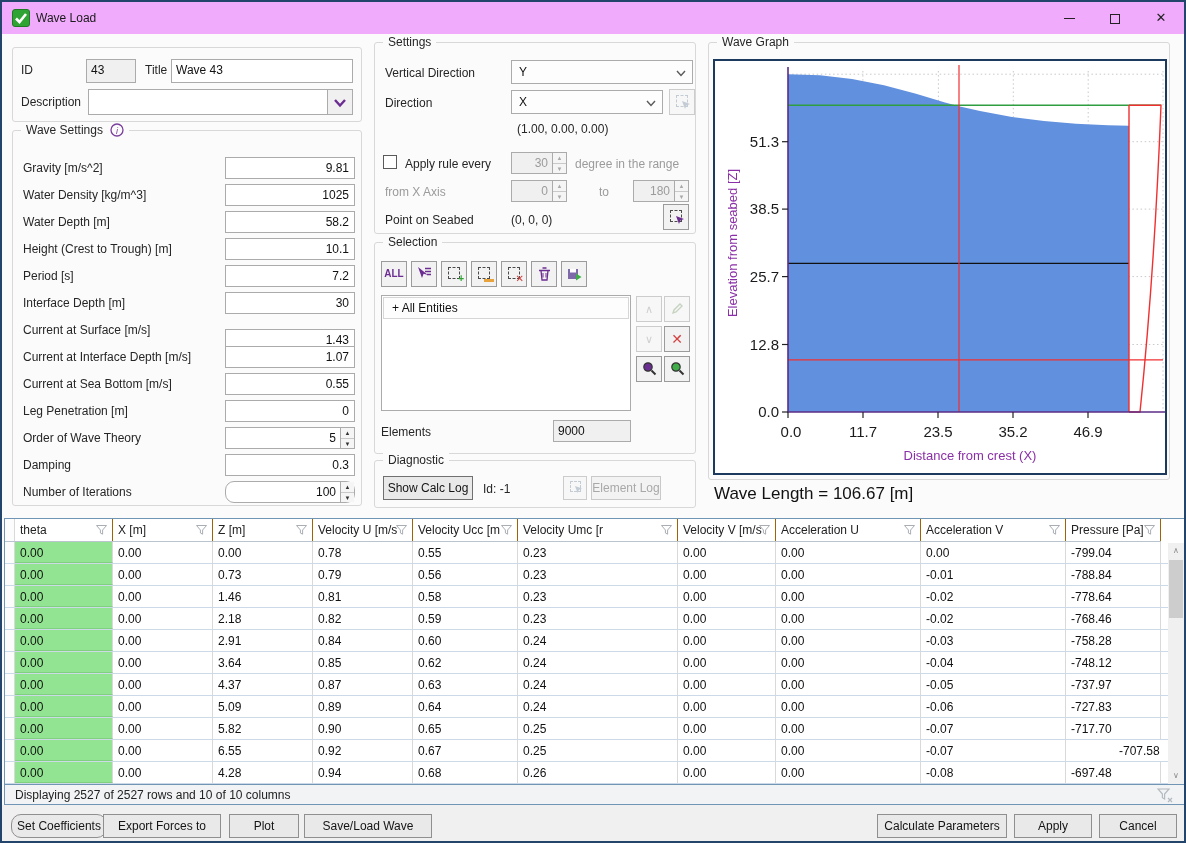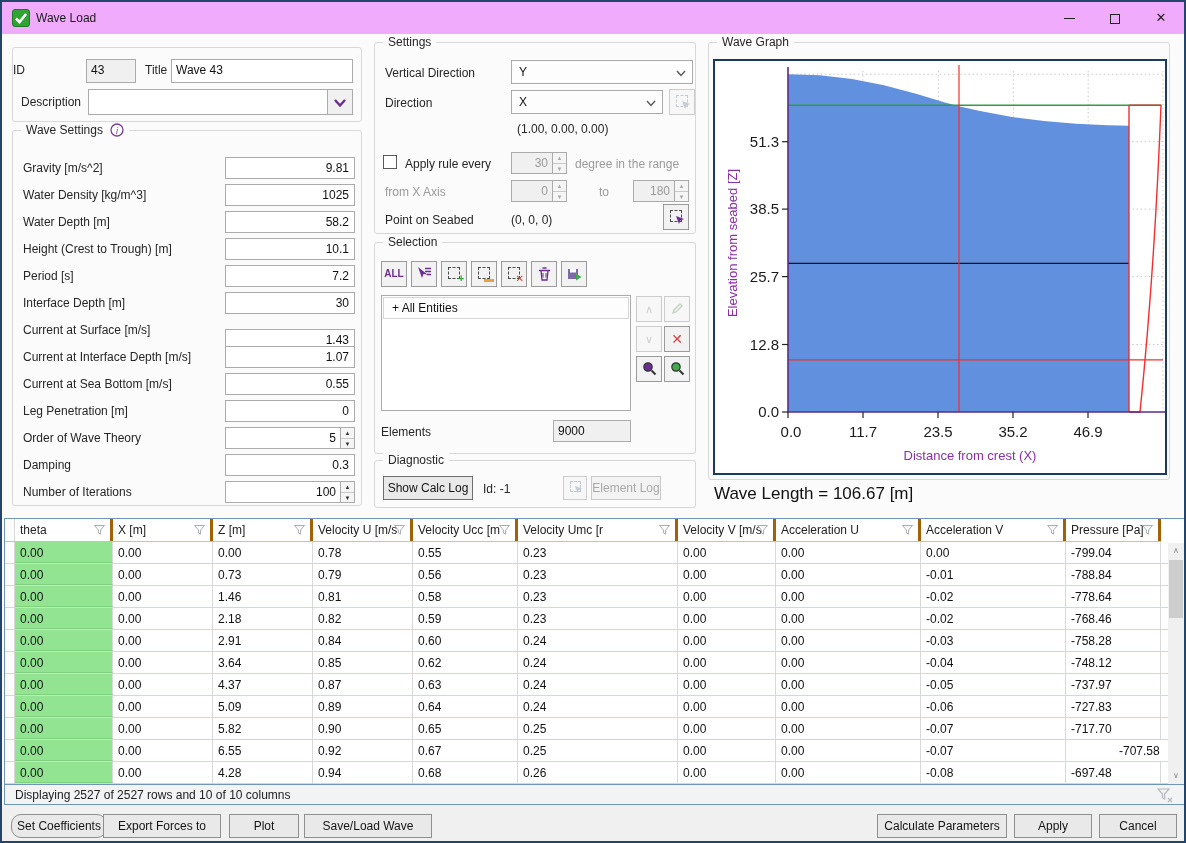--- a/index.html
+++ b/index.html
@@ -51,21 +51,21 @@
   .pushbtn { position:absolute; height:24px; background:#e9e9e9; border:1px solid #8f8f8f; font-size:12px; color:#141414; text-align:center; line-height:22px; }
   .pushbtn.dis { color:#a8a8a8; border-color:#c9c9c9; background:#f3f3f3; }
 
   
   .chartbox { position:absolute; left:4px; top:16px; width:454px; height:416px; background:#fff; border:2px solid #1c3a5e; }
   .wavelen { position:absolute; left:712px; top:482px; font-size:17px; color:#111; }
 
   
   .grid-wrap { position:absolute; left:2px; top:516px; width:1182px; height:287px; border:1px solid #7095b5; background:#fff; }
   .grid-header { position:absolute; left:0; top:0; height:23px; display:flex; border-bottom:1px solid #b9c4cf; background:#fff; }
-  .hcell { position:relative; border-right:3px solid #a16207; font-size:12px; color:#222; padding:4px 0 0 5px; white-space:nowrap; overflow:hidden; }
+  .hcell { position:relative; border-right:1px solid #a16207; font-size:12px; color:#222; padding:4px 0 0 5px; white-space:nowrap; overflow:hidden; }
   .hcell .funnel { position:absolute; right:4px; top:5px; }
   .strip { width:10px; border-right:1px solid #d9d9d9; background:#fcfcfc; flex:none; }
   .grid-body { position:absolute; left:0; top:23px; }
   .trow { display:flex; height:22px; border-bottom:1px solid #ccd9e6; background:#fff; }
   .tc { border-right:1px solid #d9d9d9; font-size:12px; color:#111; padding:4px 0 0 5px; white-space:nowrap; overflow:hidden; flex:none; }
   .tc.green { background:#92e492; border-bottom:1px solid #7fd17f; }
   .gstatus { position:absolute; left:0; right:0; bottom:0; height:20px; background:#f1f3f5; border-top:1px solid #7095b5; font-size:12px; color:#222; padding:3px 0 0 10px; }
   .vscroll { position:absolute; right:1px; top:24px; width:16px; height:241px; background:#f0f0f0; }
   .vscroll .arr { position:absolute; left:0; width:16px; height:16px; color:#8a8a8a; font-size:8px; text-align:center; line-height:16px; }
   .vscroll .thumb { position:absolute; left:1px; top:17px; width:14px; height:58px; background:#cdcdcd; }
@@ -90,21 +90,21 @@
           <polyline points="4,9.5 7.5,13 14,5" fill="none" stroke="#fff" stroke-width="2.6"></polyline>
         </svg>
     </span>
     <span class="title">Wave Load</span>
     <span class="winbtn min"><span class="minglyph"></span></span>
     <span class="winbtn max"><span class="maxglyph"></span></span>
     <span class="winbtn close">✕</span>
   </div>
 
   <div class="group" style="left:10px; top:45px; width:350px; height:75px;">
-    <span class="lbl" style="position:absolute; left:0; top:15px;">ID</span>
+    <span class="lbl" style="position:absolute; left:8px; top:15px;">ID</span>
     <div class="field ro left" style="position:absolute; left:73px; top:11px; width:50px; height:24px;">
         <span class="val">43</span>
       </div>
     <span class="lbl" style="position:absolute; left:132px; top:15px;">Title</span>
     <div class="field left" style="position:absolute; left:158px; top:11px; width:182px; height:24px;">
         <span class="val">Wave 43</span>
       </div>
     <span class="lbl" style="position:absolute; left:8px; top:47px;">Description</span>
     <div class="field left" style="position:absolute; left:75px; top:41px; width:265px; height:26px;">
       <span class="val"></span>
@@ -195,21 +195,21 @@
           </div>
         </div>
         <div style="position: absolute; left: 8px; width: 334px; height: 23px; top: 323px;">
           <span class="lbl" style="position: absolute; left: 2px; top: 4px;">Damping</span>
           <div class="field" style="position: absolute; left: 204px; top: 0px; width: 130px; height: 22px;">
             <span class="val">0.3</span>
           </div>
         </div>
         <div style="position: absolute; left: 8px; width: 334px; height: 23px; top: 350px;">
           <span class="lbl" style="position: absolute; left: 2px; top: 4px;">Number of Iterations</span>
-          <div class="field spinfield" style="position: absolute; left: 204px; top: 0px; width: 130px; height: 22px;">
+          <div class="field spinfield" style="position: absolute; left: 204px; top: 0px; width: 130px; height: 22px; border-radius: 9px;">
             <span class="val">100</span>
             <span class="spin">
               <span>▲</span>
               <span>▼</span>
             </span>
           </div>
         </div>
       </div>
   </div>
 

